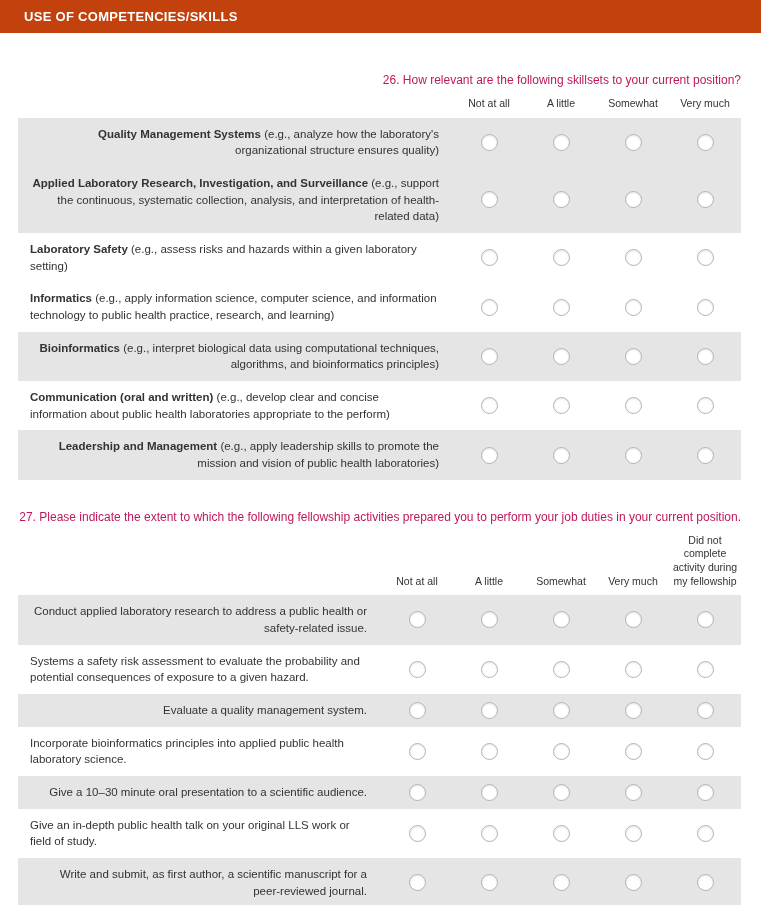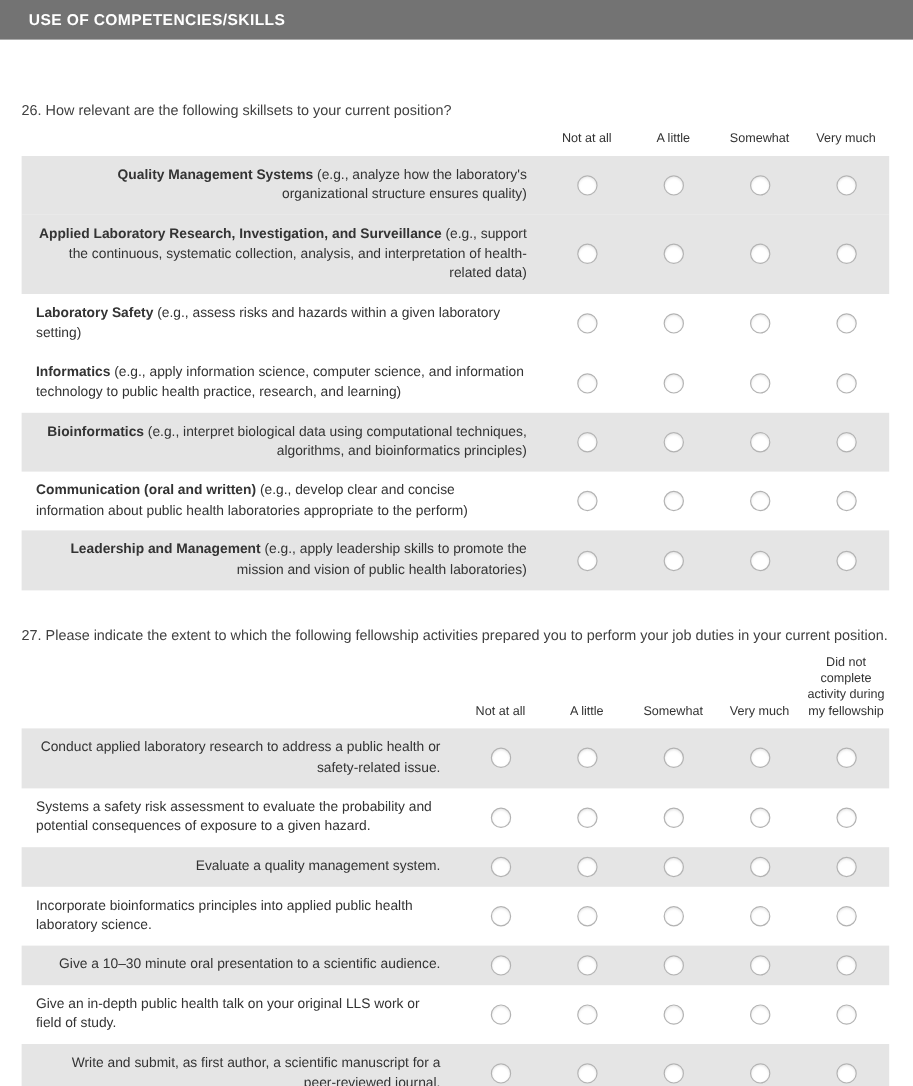--- a/index.html
+++ b/index.html
@@ -1,41 +1,41 @@
 <!DOCTYPE html>
 <html><head>
 <meta charset="utf-8">
 <style>
   html,body{margin:0;padding:0;background:#fff;color:#333;
     font-family:"Liberation Sans","DejaVu Sans",sans-serif;}
   .page{width:761px;min-height:905px;margin:0 auto;background:#fff;}
   .titlebar{background:#3b3b3b;color:#fff;font-weight:bold;font-size:13px;
     letter-spacing:.3px;padding:9px 0 9px 24px;}
   .content{padding:40px 20px 0 18px;}
-  .q-text{font-size:12px;margin:12px 0 10px 0;color:#404040;}
+  .q-text{font-size:12px;margin:0 0 10px 0;color:#be185d;text-align:right;}
   .question{margin-bottom:30px;}
   .matrix{width:100%;}
   .m-row{display:grid;align-items:center;}
   .m-head{align-items:end;}
   .m-colhead{text-align:center;font-size:10.5px;line-height:1.3;
     padding:0 2px 7px 2px;color:#333;}
   .m-spacer{min-height:1px;}
   .m-label{font-size:11.5px;line-height:1.45;padding:8px 14px 8px 12px;}
   .m-label b{font-weight:bold;}
   .m-row.alt{background:#e5e5e5;text-align:right;}
   .m-cell{display:flex;justify-content:center;align-items:center;padding:7px 0;}
   .radio{display:inline-block;width:15px;height:15px;border:1px solid #b3b3b3;
     border-radius:50%;background:#fff;box-shadow:inset 0 1px 2px rgba(0,0,0,.10);
     cursor:pointer;}
 </style>
 </head>
 <body>
 
 <div class="page">
-  <header class="titlebar" style="background: #737373;">
+  <header class="titlebar" style="background: #c2410c;">
     <span>USE OF COMPETENCIES/SKILLS</span>
   </header>
 
   <main class="content">
 
     <section class="question">
       <div class="q-text">26. How relevant are the following skillsets to your current position?</div>
       <div class="matrix" id="matrix-q26">
           <div class="m-row m-head" style="grid-template-columns: 1fr repeat(4, 72px);">
             <div class="m-spacer"></div>

